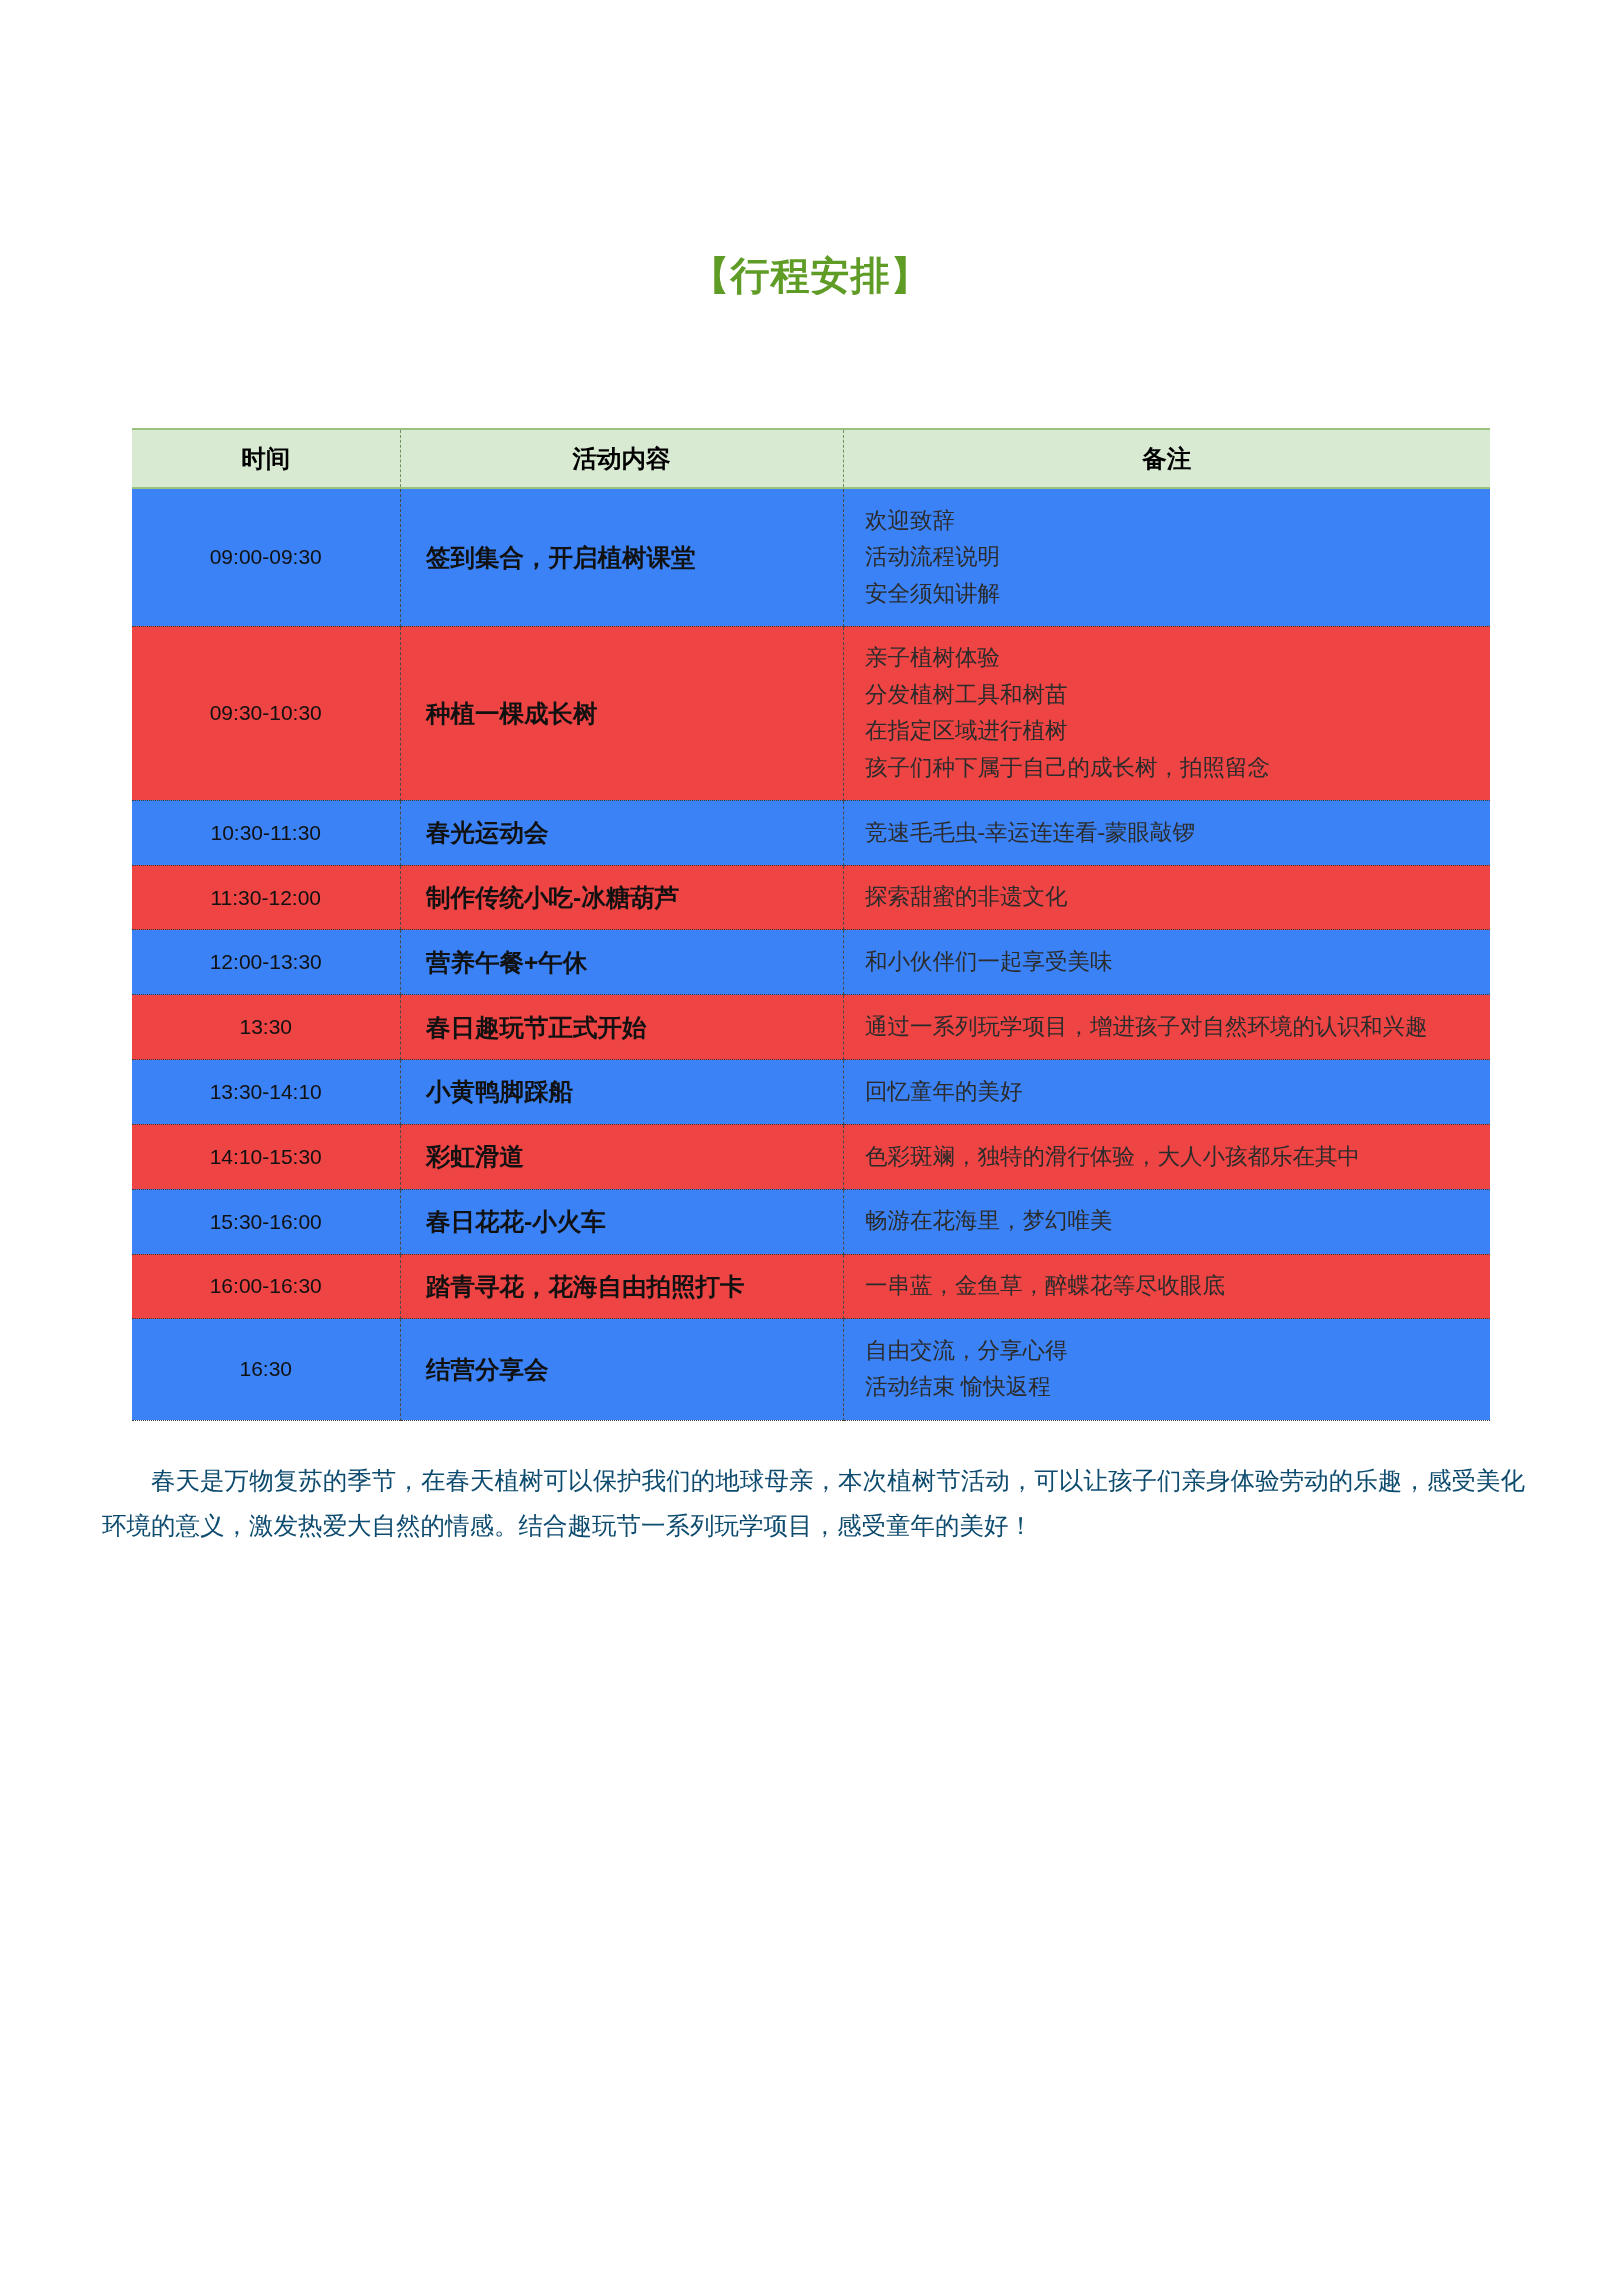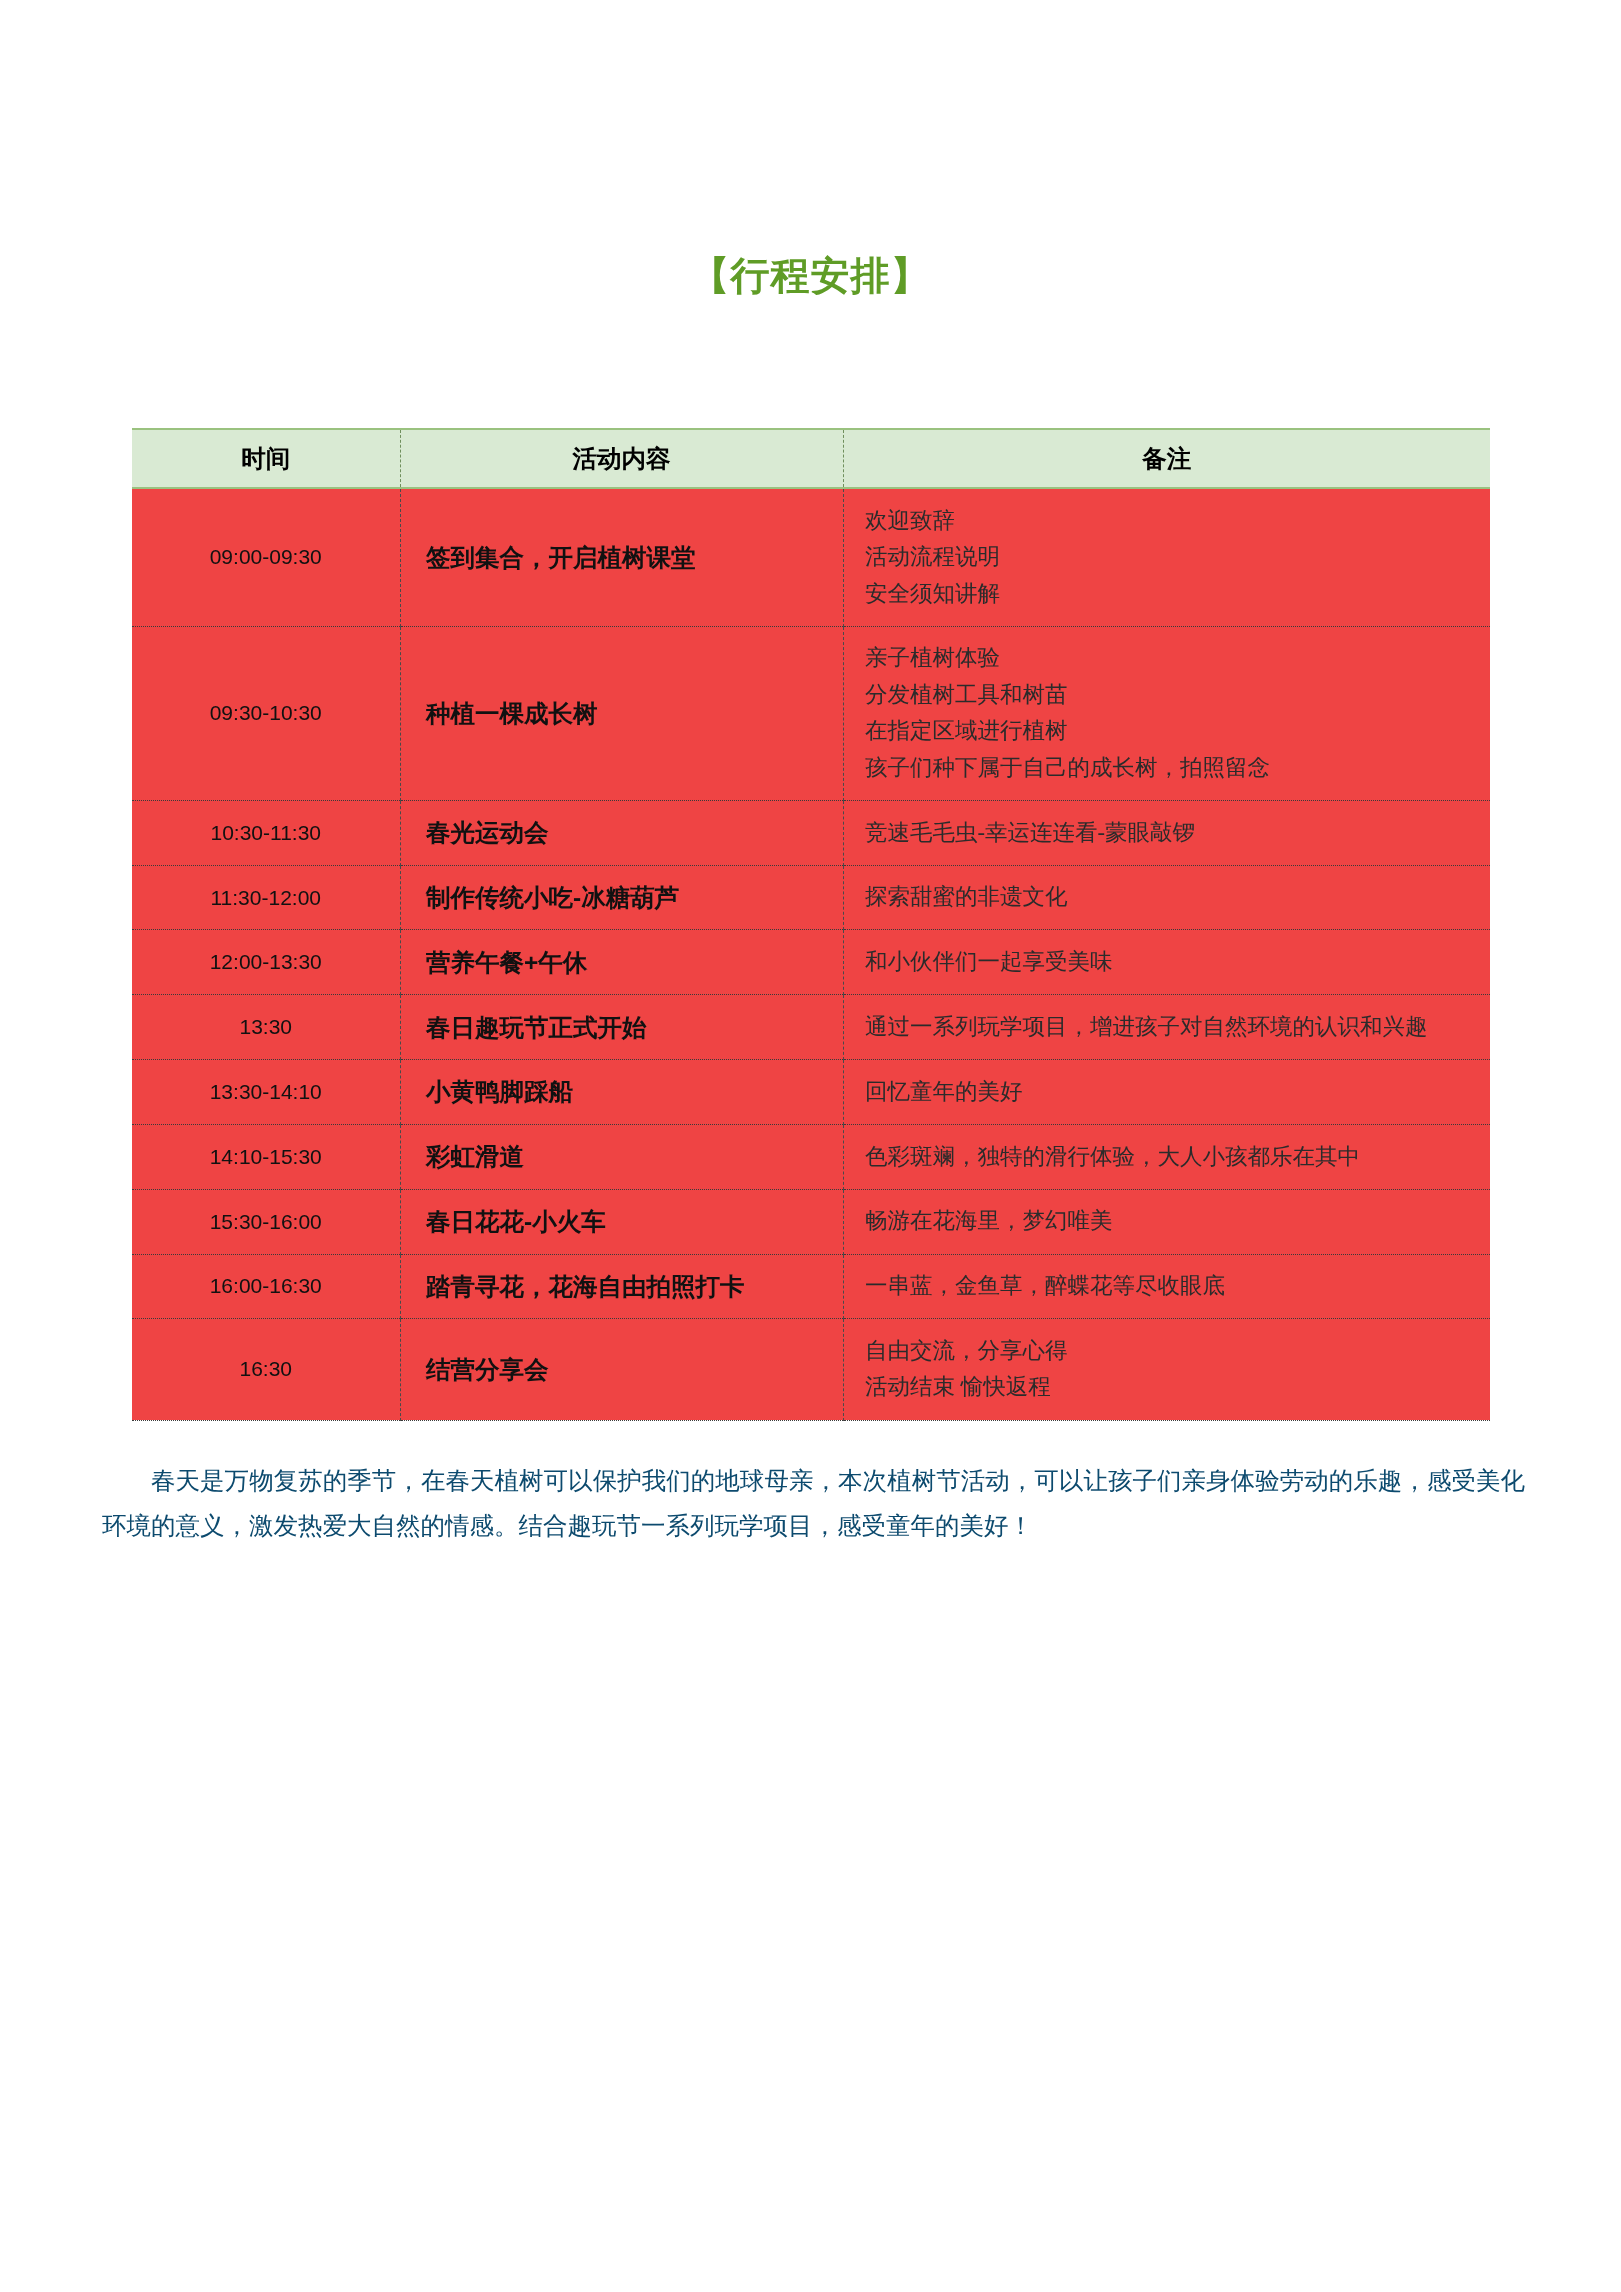--- a/index.html
+++ b/index.html
@@ -59,21 +59,21 @@
     vertical-align: middle;
     padding: 0;
   }
   table.schedule thead th.col-sep {
     border-left: 1px dashed #6f8f5c;
   }
   table.schedule tbody tr.row-alt > td {
     background: #ef4444;
   }
   table.schedule tbody tr > td {
-    background: #ef4444;
+    background: #3b82f6;
     border-bottom: 1px dotted #3a3a3a;
     padding: 13.7px 0;
     vertical-align: middle;
   }
   table.schedule tbody tr:last-child > td {
     border-bottom: 1px dotted #3a3a3a;
   }
   td.cell-time {
     text-align: center;
     font-size: 21px;

